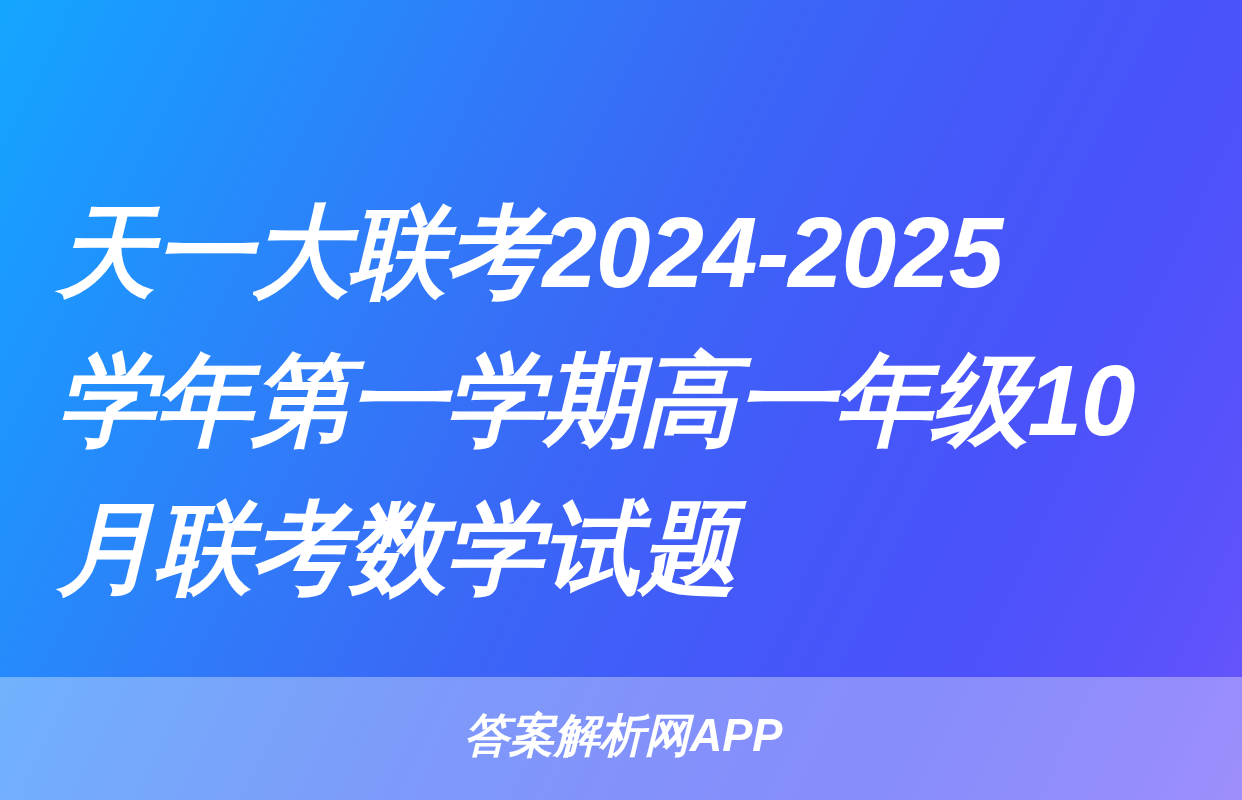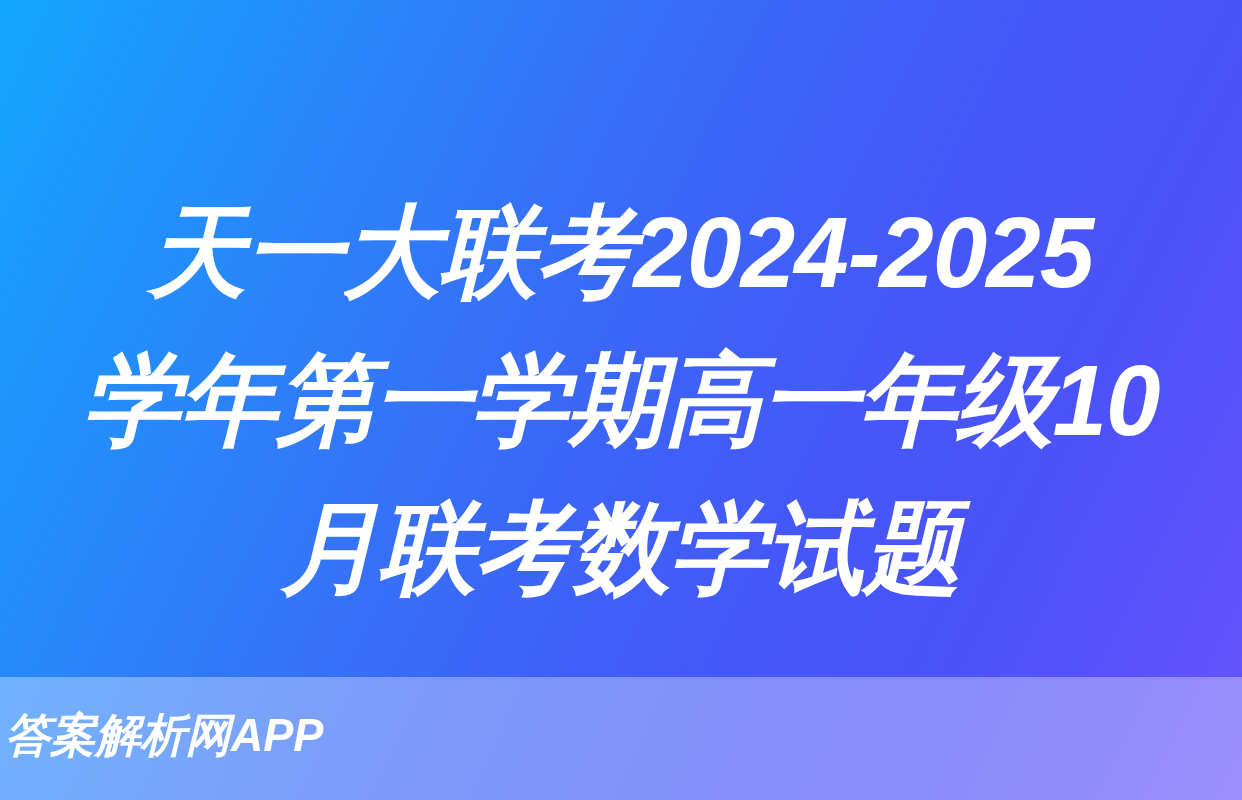--- a/index.html
+++ b/index.html
@@ -36,21 +36,20 @@
     background: rgba(255, 255, 255, 0.34);
     pointer-events: none;
   }
 
   
   #title-block {
     position: absolute;
     left: 0;
     right: 0;
     top: 178px;
-    text-align: center;
     padding: 0 40px;
     box-sizing: border-box;
   }
   .title-line {
     display: block;
     color: #ffffff;
     font-size: 101px;
     line-height: 148px;
     font-weight: 700;
     font-style: italic;
@@ -59,21 +58,21 @@
     transform: scaleX(0.97);
     transform-origin: center center;
   }
 
   
   #watermark {
     position: absolute;
     left: 0;
     right: 0;
     top: 707px;
-    text-align: left;
+    text-align: center;
   }
   #watermark-text {
     display: inline-block;
     color: #ffffff;
     font-size: 46px;
     line-height: 56px;
     font-weight: 700;
     font-style: italic;
     letter-spacing: 0px;
     white-space: nowrap;

